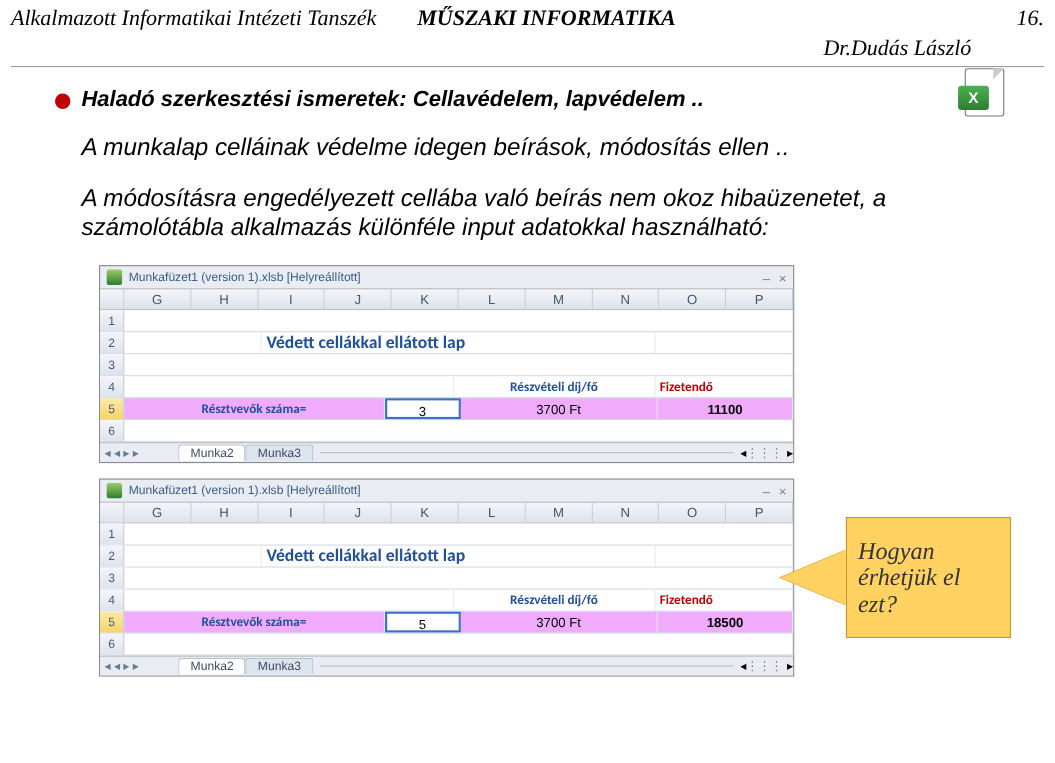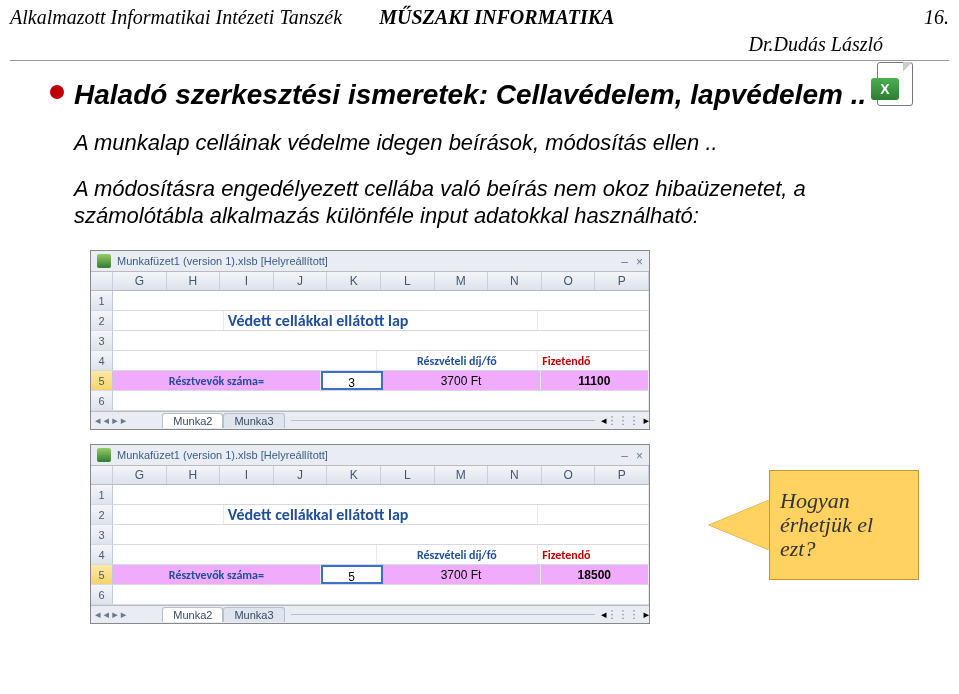--- a/index.html
+++ b/index.html
@@ -20,27 +20,27 @@
     font-family: "Times New Roman", serif;
   }
   .header .left { flex: 1; }
   .header .center { flex: 1; text-align: left; font-weight: bold; font-style: italic; }
   .header .right { flex: 0 0 auto; padding-right: 6px; margin-top: 27px; }
   .header .pageno { width: 60px; text-align: right; }
   .rule { border: none; border-top: 1px solid #999; margin: 4px 10px 0 10px; }
   .content { padding: 18px 50px 0 50px; }
   .bullet-row { display: flex; align-items: flex-start; gap: 10px; }
   .bullet { width: 14px; height: 14px; background: #c00000; border-radius: 50%; margin-top: 6px; flex: 0 0 auto; }
-  .title-text { font-family: Arial, sans-serif; font-style: italic; font-weight: bold; font-size: 28px; color: #000; }
+  .title-text { font-family: Arial, sans-serif; font-style: italic; font-weight: bold; font-size: 20px; color: #000; }
   .excel-icon { position: absolute; top: 60px; right: 40px; width: 48px; height: 48px; }
   .excel-icon .page { position:absolute; top:2px; left:6px; width:36px; height:44px; background:#fff; border:1px solid #777; border-radius:3px; }
   .excel-icon .fold { position:absolute; top:2px; right:6px; width:10px; height:10px; background:linear-gradient(135deg,#ccc 50%,transparent 50%); }
   .excel-icon .x { position:absolute; top:18px; left:0; width:28px; height:22px; background:linear-gradient(#4caf50,#2e7d32); border-radius:3px; color:#fff; font: bold 14px/22px Arial; text-align:center; }
   .para { font-family: Arial, sans-serif; font-style: italic; font-size: 22px; color: #000; margin-left: 24px; margin-top: 18px; line-height: 1.25; }
-  .shots { margin: 20px 0 0 40px; width: 560px; }
+  .shots { margin: 20px 0 0 40px; width: 632px; }
   .shot { border: 1px solid #888; background:#e9edf3; position:relative; margin-bottom:14px; }
   .shot-title { display:flex; align-items:center; gap:6px; padding:3px 6px; font-size:11px; color:#3b5b88; }
   .shot-title .mini-icon { width:14px; height:14px; background:linear-gradient(#9c6,#2e7d32); border-radius:2px; }
   .shot-ctrl { position:absolute; top:4px; right:6px; display:flex; gap:8px; color:#6a7a90; font-size:12px; }
   .colhdr { display:flex; background:linear-gradient(#f3f5f9,#dde3ec); border-top:1px solid #bbb; border-bottom:1px solid #bbb; }
   .colhdr div { flex:1; text-align:center; font-size:12px; color:#45566f; border-right:1px solid #c9d0db; padding:2px 0; }
   .rows { background:#fff; }
   .row { display:flex; height:20px; border-bottom:1px solid #d4d9e2; font-size:12px; }
   .rownum { width:22px; background:linear-gradient(#f3f5f9,#dde3ec); border-right:1px solid #c3cad6; text-align:center; color:#4a5a72; font-size:11px; line-height:20px; flex:0 0 auto;}
   .cell { flex:1; border-right:1px solid #e7eaf0; padding:0 4px; line-height:20px; white-space:nowrap; overflow:hidden; }

